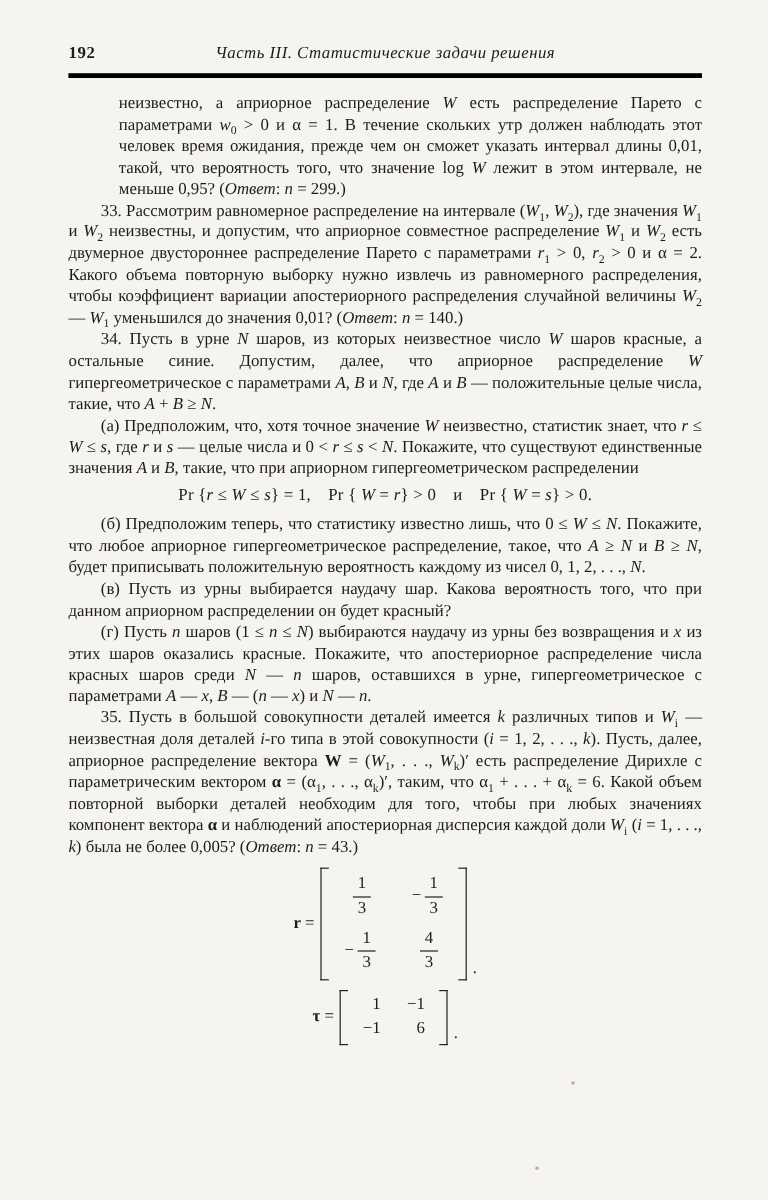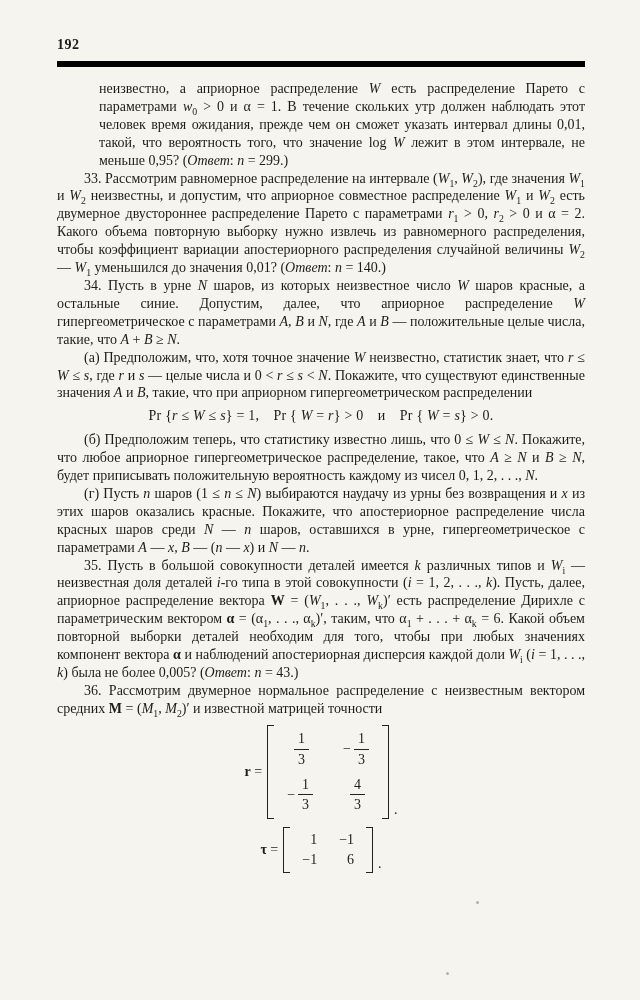--- a/index.html
+++ b/index.html
@@ -11,21 +11,21 @@
     color:#1d1c1a;
     font-family:"Liberation Serif","DejaVu Serif",serif;
     font-size:14px;
     line-height:17.9px;
     overflow:hidden;
   }
   .inner{padding:36px 55px 0 57px;}
   
   .hdr{
     position:relative;
-    border-bottom:6px solid #000000;
+    border-bottom:4px solid #000000;
     padding-bottom:5px;
     margin-bottom:13px;
     height:20px;
   }
   .pageno{font-weight:bold;letter-spacing:.5px;}
   .runhead{
     position:absolute;left:0;right:0;top:0;
     text-align:center;
     font-style:italic;
     letter-spacing:.4px;
@@ -69,33 +69,34 @@
   .speck{position:absolute;width:3px;height:3px;border-radius:50%;background:#b6b1a4;}
 </style>
 </head>
 <body>
 
 <div class="page">
   <div class="inner">
 
     <div class="hdr">
       <span class="pageno">192</span>
+      <span class="runhead">Часть III. Статистические задачи решения</span>
     </div>
 
     <p class="para noindent">неизвестно, а априорное распределение <i>W</i> есть распределение Парето с параметрами <i>w</i><sub>0</sub> &gt; 0 и α = 1. В течение скольких утр должен наблюдать этот человек время ожидания, прежде чем он сможет указать интервал длины 0,01, такой, что вероятность того, что значение log <i>W</i> лежит в этом интервале, не меньше 0,95? (<i>Ответ</i>: <i>n</i> = 299.)</p>
     <p class="para">33. Рассмотрим равномерное распределение на интервале (<i>W</i><sub>1</sub>, <i>W</i><sub>2</sub>), где значения <i>W</i><sub>1</sub> и <i>W</i><sub>2</sub> неизвестны, и допустим, что априорное совместное распределение <i>W</i><sub>1</sub> и <i>W</i><sub>2</sub> есть двумерное двустороннее распределение Парето с параметрами <i>r</i><sub>1</sub> &gt; 0, <i>r</i><sub>2</sub> &gt; 0 и α = 2. Какого объема повторную выборку нужно извлечь из равномерного распределения, чтобы коэффициент вариации апостериорного распределения случайной величины <i>W</i><sub>2</sub> — <i>W</i><sub>1</sub> уменьшился до значения 0,01? (<i>Ответ</i>: <i>n</i> = 140.)</p>
     <p class="para">34. Пусть в урне <i>N</i> шаров, из которых неизвестное число <i>W</i> шаров красные, а остальные синие. Допустим, далее, что априорное распределение <i>W</i> гипергеометрическое с параметрами <i>A</i>, <i>B</i> и <i>N</i>, где <i>A</i> и <i>B</i> — положительные целые числа, такие, что <i>A</i> + <i>B</i> ≥ <i>N</i>.</p>
     <p class="para">(а) Предположим, что, хотя точное значение <i>W</i> неизвестно, статистик знает, что <i>r</i> ≤ <i>W</i> ≤ <i>s</i>, где <i>r</i> и <i>s</i> — целые числа и 0 &lt; <i>r</i> ≤ <i>s</i> &lt; <i>N</i>. Покажите, что существуют единственные значения <i>A</i> и <i>B</i>, такие, что при априорном гипергеометрическом распределении</p>
 
     <div class="formula">Pr {<i>r</i> ≤ <i>W</i> ≤ <i>s</i>} = 1,  Pr { <i>W</i> = <i>r</i>} &gt; 0  и  Pr { <i>W</i> = <i>s</i>} &gt; 0.</div>
 
     <p class="para">(б) Предположим теперь, что статистику известно лишь, что 0 ≤ <i>W</i> ≤ <i>N</i>. Покажите, что любое априорное гипергеометрическое распределение, такое, что <i>A</i> ≥ <i>N</i> и <i>B</i> ≥ <i>N</i>, будет приписывать положительную вероятность каждому из чисел 0, 1, 2, . . ., <i>N</i>.</p>
+    <p class="para">(в) Пусть из урны выбирается наудачу шар. Какова вероятность того, что при данном априорном распределении он будет красный?</p>
     <p class="para">(г) Пусть <i>n</i> шаров (1 ≤ <i>n</i> ≤ <i>N</i>) выбираются наудачу из урны без возвращения и <i>x</i> из этих шаров оказались красные. Покажите, что апостериорное распределение числа красных шаров среди <i>N</i> — <i>n</i> шаров, оставшихся в урне, гипергеометрическое с параметрами <i>A</i> — <i>x</i>, <i>B</i> — (<i>n</i> — <i>x</i>) и <i>N</i> — <i>n</i>.</p>
     <p class="para">35. Пусть в большой совокупности деталей имеется <i>k</i> различных типов и <i>W</i><sub>i</sub> — неизвестная доля деталей <i>i</i>-го типа в этой совокупности (<i>i</i> = 1, 2, . . ., <i>k</i>). Пусть, далее, априорное распределение вектора <b>W</b> = (<i>W</i><sub>1</sub>, . . ., <i>W</i><sub>k</sub>)′ есть распределение Дирихле с параметрическим вектором <b>α</b> = (α<sub>1</sub>, . . ., α<sub>k</sub>)′, таким, что α<sub>1</sub> + . . . + α<sub>k</sub> = 6. Какой объем повторной выборки деталей необходим для того, чтобы при любых значениях компонент вектора <b>α</b> и наблюдений апостериорная дисперсия каждой доли <i>W</i><sub>i</sub> (<i>i</i> = 1, . . ., <i>k</i>) была не более 0,005? (<i>Ответ</i>: <i>n</i> = 43.)</p>
-    <p class="para">36. Рассмотрим двумерное нормальное распределение с неизвестным вектором средних <b>M</b> = (<i>M</i><sub>1</sub>, <i>M</i><sub>2</sub>)′ и известной матрицей точности</p>
 
     <div class="matrix-row">
       <span class="mlabel"><b>r</b> =</span>
       <span class="matrix">
         <span class="br brl"></span>
         <span class="mgrid">
           <span class="frcell">
               <span class="fsign"></span>
               <span class="frac">
                 <span class="num">1</span>

